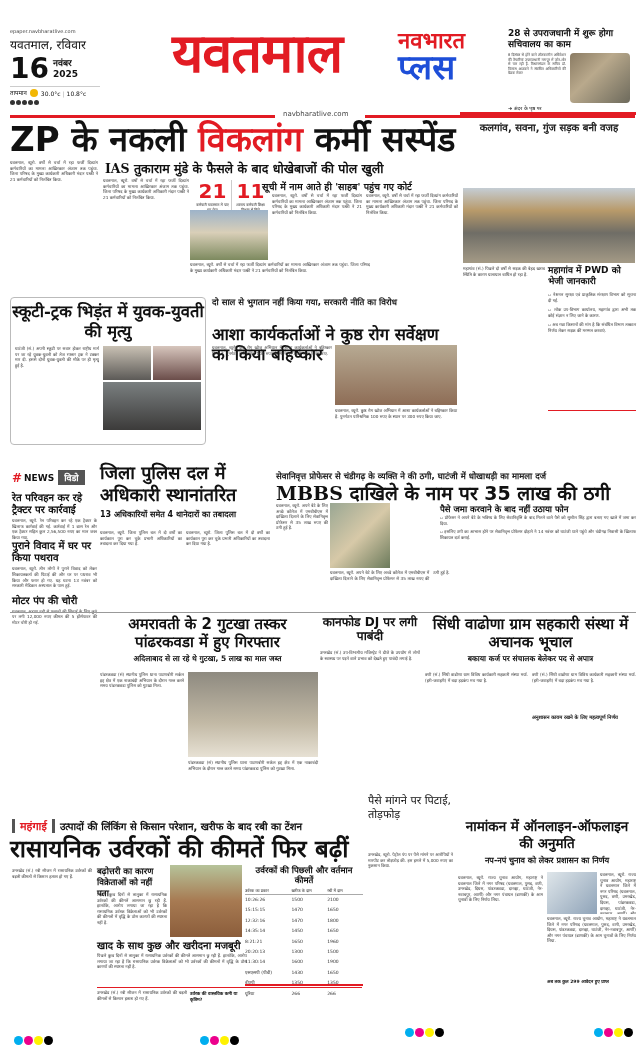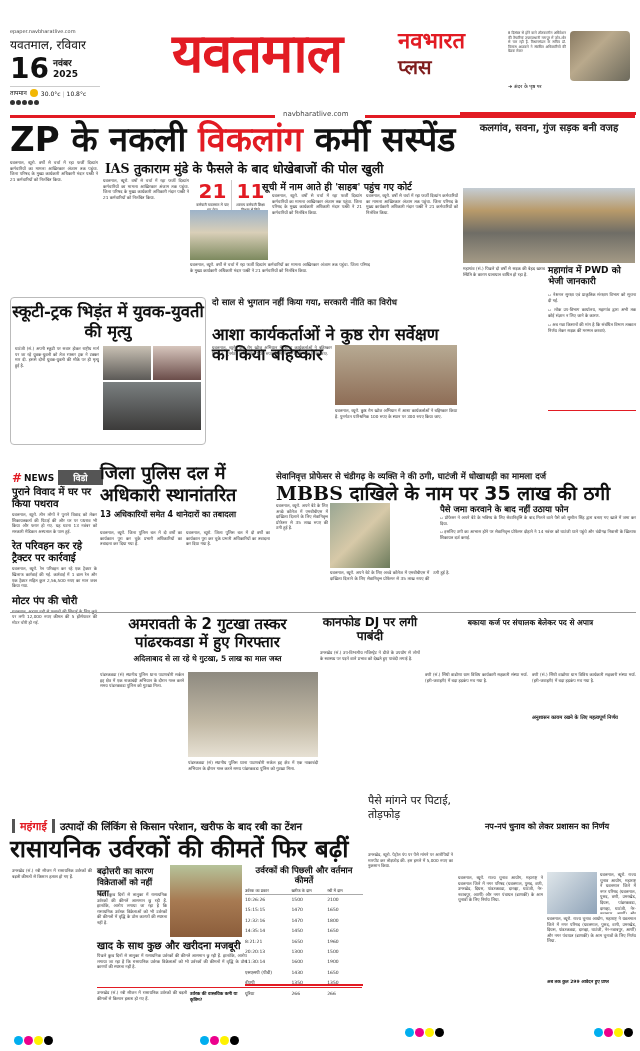--- a/index.html
+++ b/index.html
@@ -37,24 +37,25 @@
     <span style="width:5px;height:5px;border-radius:50%;background:#333"></span>
     <span style="width:5px;height:5px;border-radius:50%;background:#333"></span>
     <span style="width:5px;height:5px;border-radius:50%;background:#333"></span>
     <span style="width:5px;height:5px;border-radius:50%;background:#333"></span>
   </div>
 </div>
 
 <div class="abs" style="left:172px;top:24px;font-size:54px;font-weight:bold;color:#e21b23;line-height:60px;letter-spacing:-1px">यवतमाल</div>
 <div class="abs" style="left:398px;top:28px;display:flex;flex-direction:column;line-height:26px">
   <span style="font-size:22px;font-weight:bold;color:#e21b23">नवभारत</span>
-  <span style="font-size:20px;font-weight:bold;color:#7f1d1d">प्लस</span>
+  <span style="font-size:34px;font-weight:bold;color:#1d4ed8">प्लस</span>
 </div>
 
 <div class="abs" style="left:508px;top:28px;width:128px">
+  <div style="font-size:9px;font-weight:bold;line-height:11px">28 से उपराजधानी में शुरू होगा सचिवालय का काम</div>
   <div style="display:flex;margin-top:3px">
     <div class="tiny" style="width:58px;font-size:3.6px;line-height:4.6px">8 दिसंबर से होने वाले शीतकालीन अधिवेशन की तैयारियां उपराजधानी नागपुर में जोर-शोर से चल रही हैं. विधानमंडल के सचिव डॉ. विलास आठवले ने संबंधित अधिकारियों की बैठक लेकर</div>
     <div class="photo" style="width:60px;height:50px;margin-left:4px;border-radius:4px"></div>
   </div>
   <div style="font-size:5px;margin-top:2px"><span>➜ </span><span>अंदर के पृष्ठ पर</span></div>
 </div>
 
 <div class="abs redbar" style="left:10px;top:115px;width:265px;height:3px"></div>
 <div class="abs" style="left:283px;top:110px;font-size:7px;color:#444">navbharatlive.com</div>
 <div class="abs redbar" style="left:365px;top:115px;width:270px;height:3px"></div>
@@ -107,30 +108,30 @@
   <div style="font-size:8.5px;font-weight:bold;color:#222;white-space:nowrap">दो साल से भुगतान नहीं किया गया, सरकारी नीति का विरोध</div>
   <div style="font-size:16.5px;font-weight:bold;line-height:20px;margin-top:18px">आशा कार्यकर्ताओं ने कुष्ठ रोग सर्वेक्षण का किया बहिष्कार</div>
 </div>
 <div class="abs tiny" style="left:212px;top:345px;width:120px;height:90px;overflow:hidden">यवतमाल, ब्यूरो. कुष्ठ रोग खोज अभियान में आशा कार्यकर्ताओं ने बहिष्कार किया है. पुनर्गठन पारिश्रमिक 100 रुपए के स्थान पर 300 रुपए किया जाए.</div>
 <div class="abs photo" style="left:335px;top:345px;width:122px;height:60px;background:linear-gradient(#b7aa93,#8e6d56)"></div>
 <div class="abs tiny" style="left:335px;top:408px;width:122px">यवतमाल, ब्यूरो. कुष्ठ रोग खोज अभियान में आशा कार्यकर्ताओं ने बहिष्कार किया है. पुनर्गठन पारिश्रमिक 100 रुपए के स्थान पर 300 रुपए किया जाए.</div>
 
 <div class="abs" style="left:12px;top:470px;width:82px;display:flex;align-items:center">
   <span style="color:#e21b23;font-size:12px;font-weight:bold">#</span>
   <span style="font-size:9px;font-weight:bold;margin-left:2px">NEWS</span>
-  <span style="background:#555;color:#fff;font-size:9px;font-weight:bold;padding:1px 15px;margin-left:4px">विडो</span>
+  <span style="background:#555;color:#fff;font-size:9px;font-weight:bold;padding:1px 6px;margin-left:4px">विडो</span>
 </div>
 <div class="abs" style="left:12px;top:486px;width:85px">
+  <div style="margin-top:6px">
+    <div style="font-size:10px;font-weight:bold;line-height:12px">रेत परिवहन कर रहे ट्रैक्टर पर कार्रवाई</div>
+    <div class="tiny" style="margin-top:2px">यवतमाल, ब्यूरो. रेत परिवहन कर रहे एक ट्रैक्टर के खिलाफ कार्रवाई की गई. कार्रवाई में 1 ब्रास रेत और एक ट्रैक्टर सहित कुल 2,56,500 रुपए का माल जब्त किया गया.</div>
+  </div>
   <div>
     <div style="font-size:10px;font-weight:bold;line-height:12px">पुराने विवाद में घर पर किया पथराव</div>
     <div class="tiny" style="margin-top:2px">यवतमाल, ब्यूरो. तीन लोगों ने पुराने विवाद को लेकर शिकायतकर्ता की पिटाई की और घर पर पथराव भी किया और फरार हो गए. यह घटना 13 नवंबर को सरकारी मेडिकल अस्पताल के पास हुई.</div>
-  </div>
-  <div style="margin-top:6px">
-    <div style="font-size:10px;font-weight:bold;line-height:12px">रेत परिवहन कर रहे ट्रैक्टर पर कार्रवाई</div>
-    <div class="tiny" style="margin-top:2px">यवतमाल, ब्यूरो. रेत परिवहन कर रहे एक ट्रैक्टर के खिलाफ कार्रवाई की गई. कार्रवाई में 1 ब्रास रेत और एक ट्रैक्टर सहित कुल 2,56,500 रुपए का माल जब्त किया गया.</div>
   </div>
   <div style="margin-top:6px">
     <div style="font-size:10px;font-weight:bold;line-height:12px">मोटर पंप की चोरी</div>
     <div class="tiny" style="margin-top:2px">यवतमाल, अडाण नदी से फसलों की सिंचाई के लिए कुएं पर लगी 12,000 रुपए कीमत की 5 हॉर्सपावर की मोटर चोरी हो गई.</div>
   </div>
 </div>
 
 <div class="abs" style="left:100px;top:462px;width:170px;text-align:left">
   <div style="font-size:18px;font-weight:bold;line-height:22px">जिला पुलिस दल में अधिकारी स्थानांतरित</div>
   <div style="font-size:8px;font-weight:bold;margin-top:2px">13 अधिकारियों समेत 4 थानेदारों का तबादला</div>
@@ -158,20 +159,21 @@
   <div style="font-size:7.5px;font-weight:bold;margin-top:2px">अदिलाबाद से ला रहे थे गुटखा, 5 लाख का माल जब्त</div>
 </div>
 <div class="abs tiny" style="left:100px;top:672px;width:84px;height:150px;overflow:hidden">पांढरकवडा (सं) स्थानीय पुलिस थाना पाटणबोरी सर्कल हद्द क्षेत्र में एक नाकाबंदी अभियान के दौरान गश्त करते समय पांढरकवडा पुलिस को गुटखा मिला.</div>
 <div class="abs photo" style="left:188px;top:672px;width:130px;height:85px;background:linear-gradient(#8e8a80,#c2b9a5 60%,#e7e1d4)"></div>
 <div class="abs tiny" style="left:188px;top:760px;width:130px">पांढरकवडा (सं) स्थानीय पुलिस थाना पाटणबोरी सर्कल हद्द क्षेत्र में एक नाकाबंदी अभियान के दौरान गश्त करते समय पांढरकवडा पुलिस को गुटखा मिला.</div>
 
 <div class="abs" style="left:320px;top:615px;width:100px;text-align:center;font-size:12px;font-weight:bold;line-height:14px">कानफोड DJ पर लगी पाबंदी</div>
 <div class="abs tiny" style="left:320px;top:650px;width:100px;height:110px;overflow:hidden">उमरखेड (सं.) उप-विभागीय मजिस्ट्रेट ने डीजे के उपयोग से लोगों के स्वास्थ्य पर पड़ने वाले प्रभाव को देखते हुए पाबंदी लगाई है.</div>
 
 <div class="abs" style="left:425px;top:615px;width:211px;text-align:center">
+  <div style="font-size:15px;font-weight:bold;line-height:18px">सिंधी वाढोणा ग्राम सहकारी संस्था में अचानक भूचाल</div>
   <div style="font-size:7.5px;font-weight:bold;margin-top:2px">बकाया कर्ज पर संचालक बेलेकर पद से अपात्र</div>
 </div>
 <div class="abs tiny" style="left:425px;top:672px;width:103px;height:90px;overflow:hidden">वणी (सं.) सिंधी वाढोणा ग्राम विविध कार्यकारी सहकारी संस्था मर्या. (हरी-जवाहरी) में बड़ा हड़कंप मच गया है.</div>
 <div class="abs tiny" style="left:532px;top:672px;width:104px;height:40px;overflow:hidden">वणी (सं.) सिंधी वाढोणा ग्राम विविध कार्यकारी सहकारी संस्था मर्या. (हरी-जवाहरी) में बड़ा हड़कंप मच गया है.</div>
 <div class="abs" style="left:532px;top:714px;width:104px;font-size:5px;font-weight:bold">अनुशासन कायम रखने के लिए महत्वपूर्ण निर्णय</div>
 
 <div class="abs" style="left:12px;top:818px;display:flex;align-items:center;gap:5px;white-space:nowrap">
   <span style="width:3px;height:14px;background:#555"></span>
   <span style="color:#e21b23;font-size:11px;font-weight:bold">महंगाई</span>
   <span style="width:3px;height:14px;background:#555"></span>
@@ -247,20 +249,21 @@
         <span>266</span>
       </div>
     </div>
 </div>
 <div class="abs redbar" style="left:245px;top:984px;width:118px;height:2px"></div>
 
 <div class="abs" style="left:368px;top:794px;width:85px;text-align:left;font-size:11px;font-weight:normal;line-height:14px">पैसे मांगने पर पिटाई, तोड़फोड़</div>
 <div class="abs tiny" style="left:368px;top:852px;width:85px;height:170px;overflow:hidden">उमरखेड, ब्यूरो. पेट्रोल पंप पर पैसे मांगने पर आरोपियों ने मारपीट कर तोड़फोड़ की. इस हमले में 5,000 रुपए का नुकसान किया.</div>
 
 <div class="abs" style="left:458px;top:818px;width:178px;text-align:center">
+  <div style="font-size:13.5px;font-weight:bold;line-height:17px">नामांकन में ऑनलाइन-ऑफलाइन की अनुमति</div>
   <div style="font-size:8px;font-weight:bold;margin-top:2px">नप-नपं चुनाव को लेकर प्रशासन का निर्णय</div>
 </div>
 <div class="abs tiny" style="left:458px;top:875px;width:85px;height:150px;overflow:hidden">यवतमाल, ब्यूरो. राज्य चुनाव आयोग, महाराष्ट्र ने यवतमाल जिले में नगर परिषद (यवतमाल, पुसद, वणी, उमरखेड, दिग्रस, पांढरकवडा, दारव्हा, घाटंजी, नेर-नवाबपुर, आर्णी) और नगर पंचायत (ढाणकी) के आम चुनावों के लिए निर्णय लिया.</div>
 <div class="abs photo" style="left:547px;top:872px;width:50px;height:42px;background:linear-gradient(135deg,#dfe6ea,#8fa3b8)"></div>
 <div class="abs tiny" style="left:600px;top:872px;width:36px;height:42px;overflow:hidden">यवतमाल, ब्यूरो. राज्य चुनाव आयोग, महाराष्ट्र ने यवतमाल जिले में नगर परिषद (यवतमाल, पुसद, वणी, उमरखेड, दिग्रस, पांढरकवडा, दारव्हा, घाटंजी, नेर-नवाबपुर, आर्णी) और नगर पंचायत (ढाणकी) के आम चुनावों के लिए निर्णय लिया.</div>
 <div class="abs tiny" style="left:547px;top:916px;width:89px;height:60px;overflow:hidden">यवतमाल, ब्यूरो. राज्य चुनाव आयोग, महाराष्ट्र ने यवतमाल जिले में नगर परिषद (यवतमाल, पुसद, वणी, उमरखेड, दिग्रस, पांढरकवडा, दारव्हा, घाटंजी, नेर-नवाबपुर, आर्णी) और नगर पंचायत (ढाणकी) के आम चुनावों के लिए निर्णय लिया.</div>
 <div class="abs" style="left:547px;top:978px;width:89px;font-size:4.5px;font-weight:bold">अब तक कुल 299 आवेदन हुए प्राप्त</div>
 
 <div class="abs" style="left:14px;top:1030px">
   <span class="dot" style="background:#00aeef"></span><span class="dot" style="background:#ec008c"></span><span class="dot" style="background:#fff200"></span><span class="dot" style="background:#000"></span>

